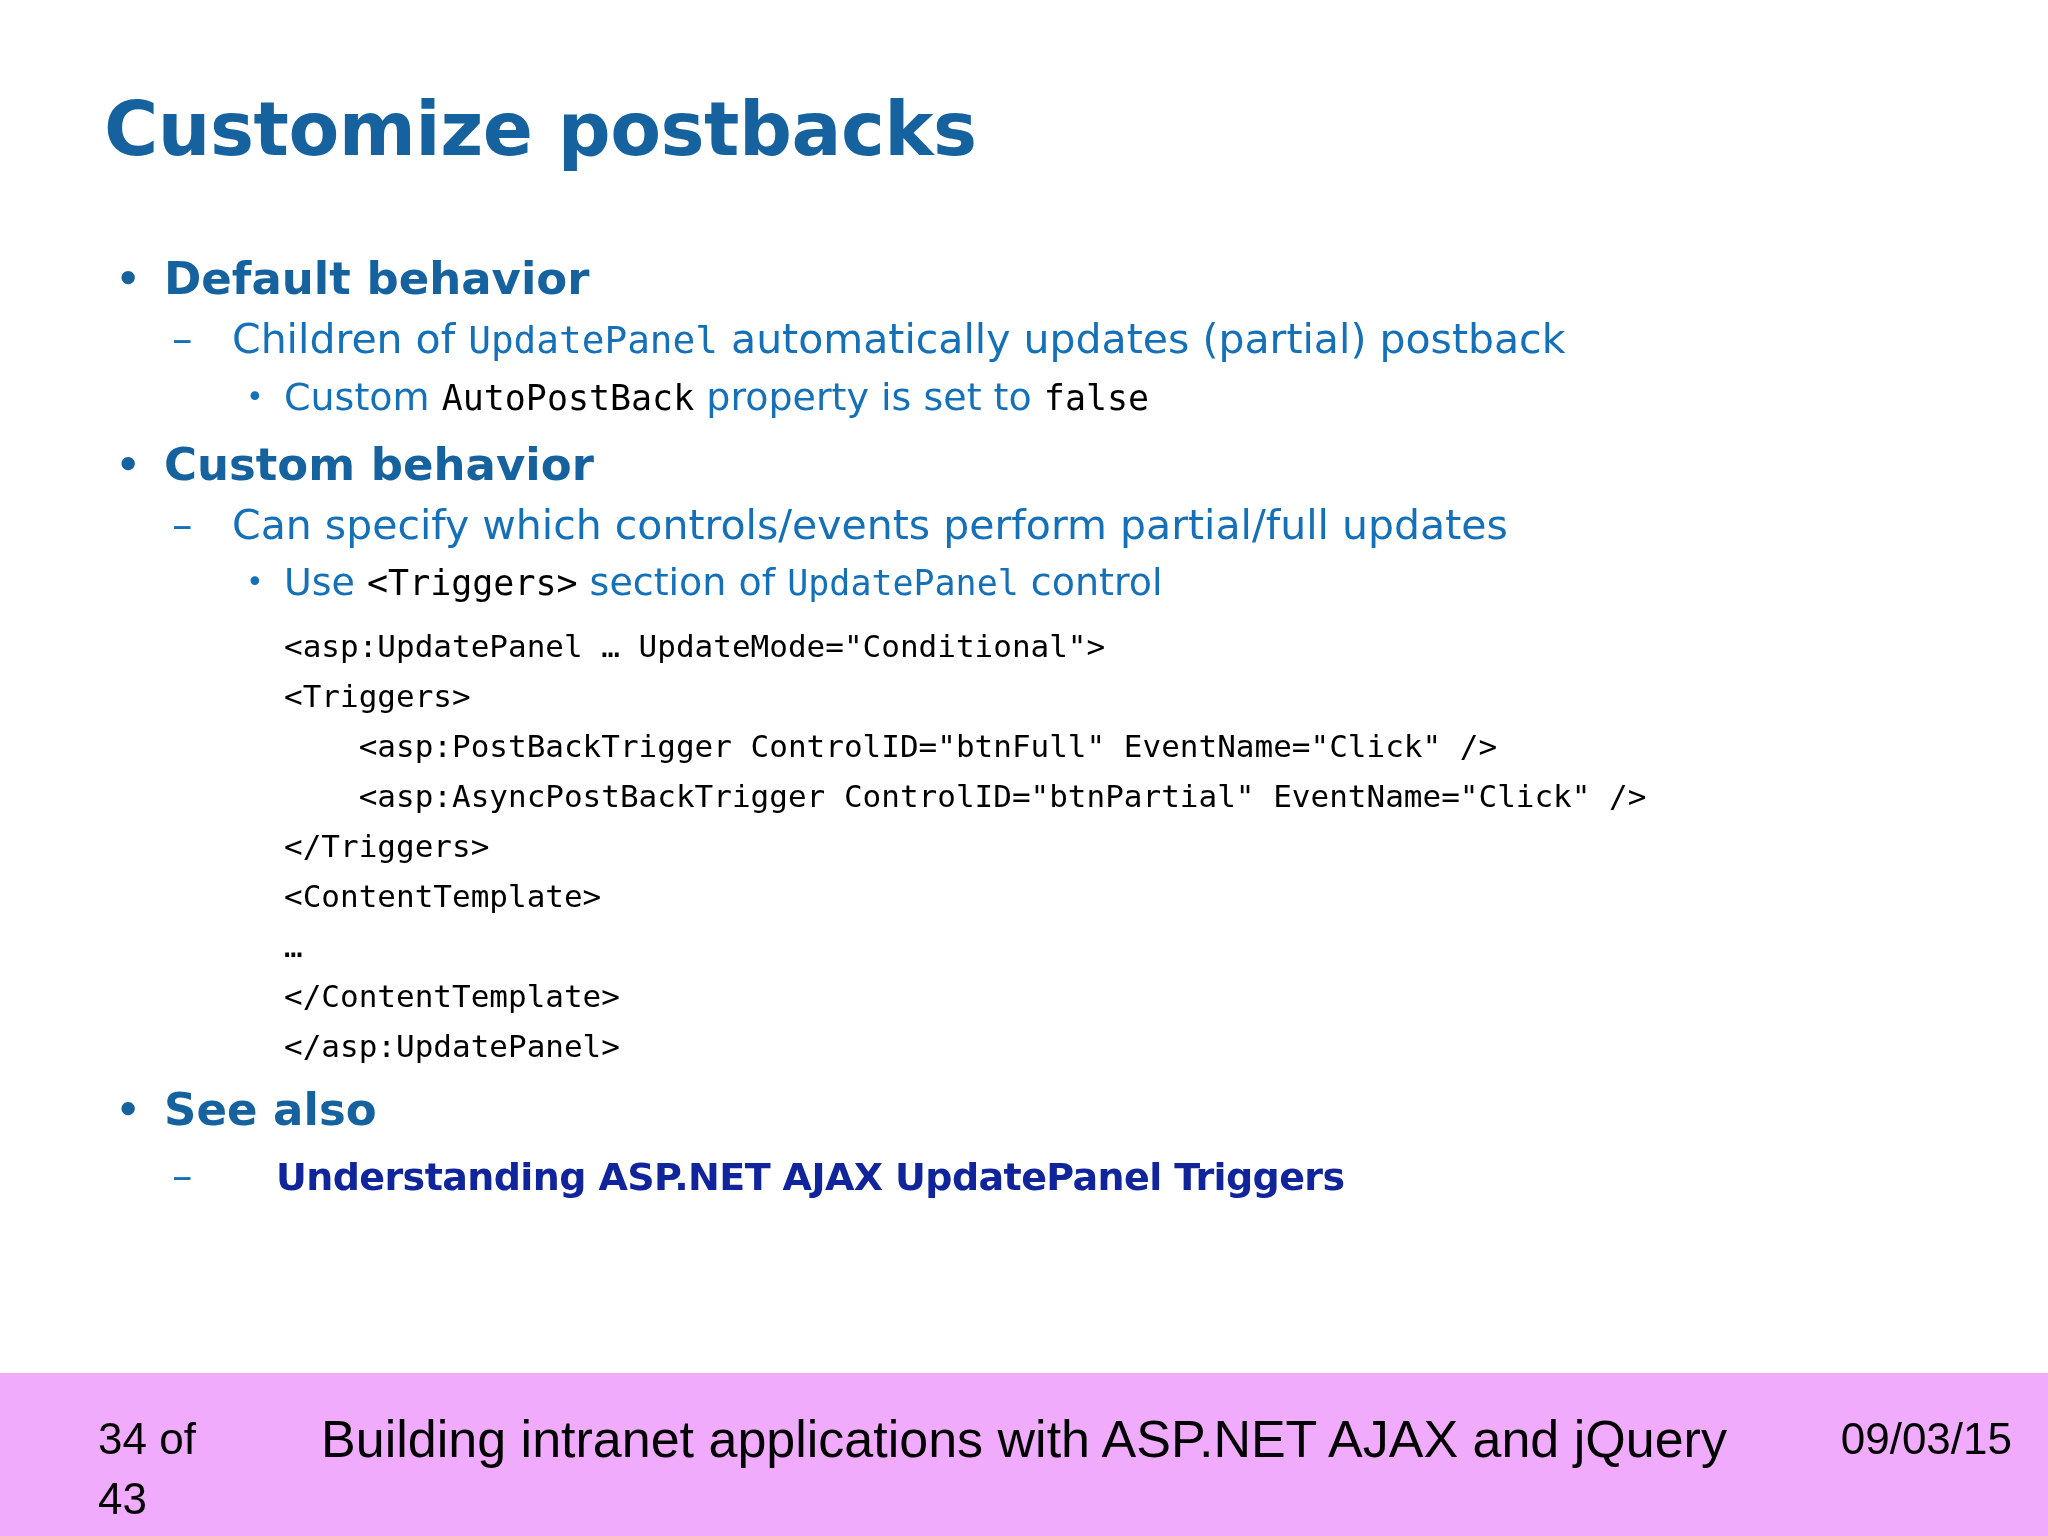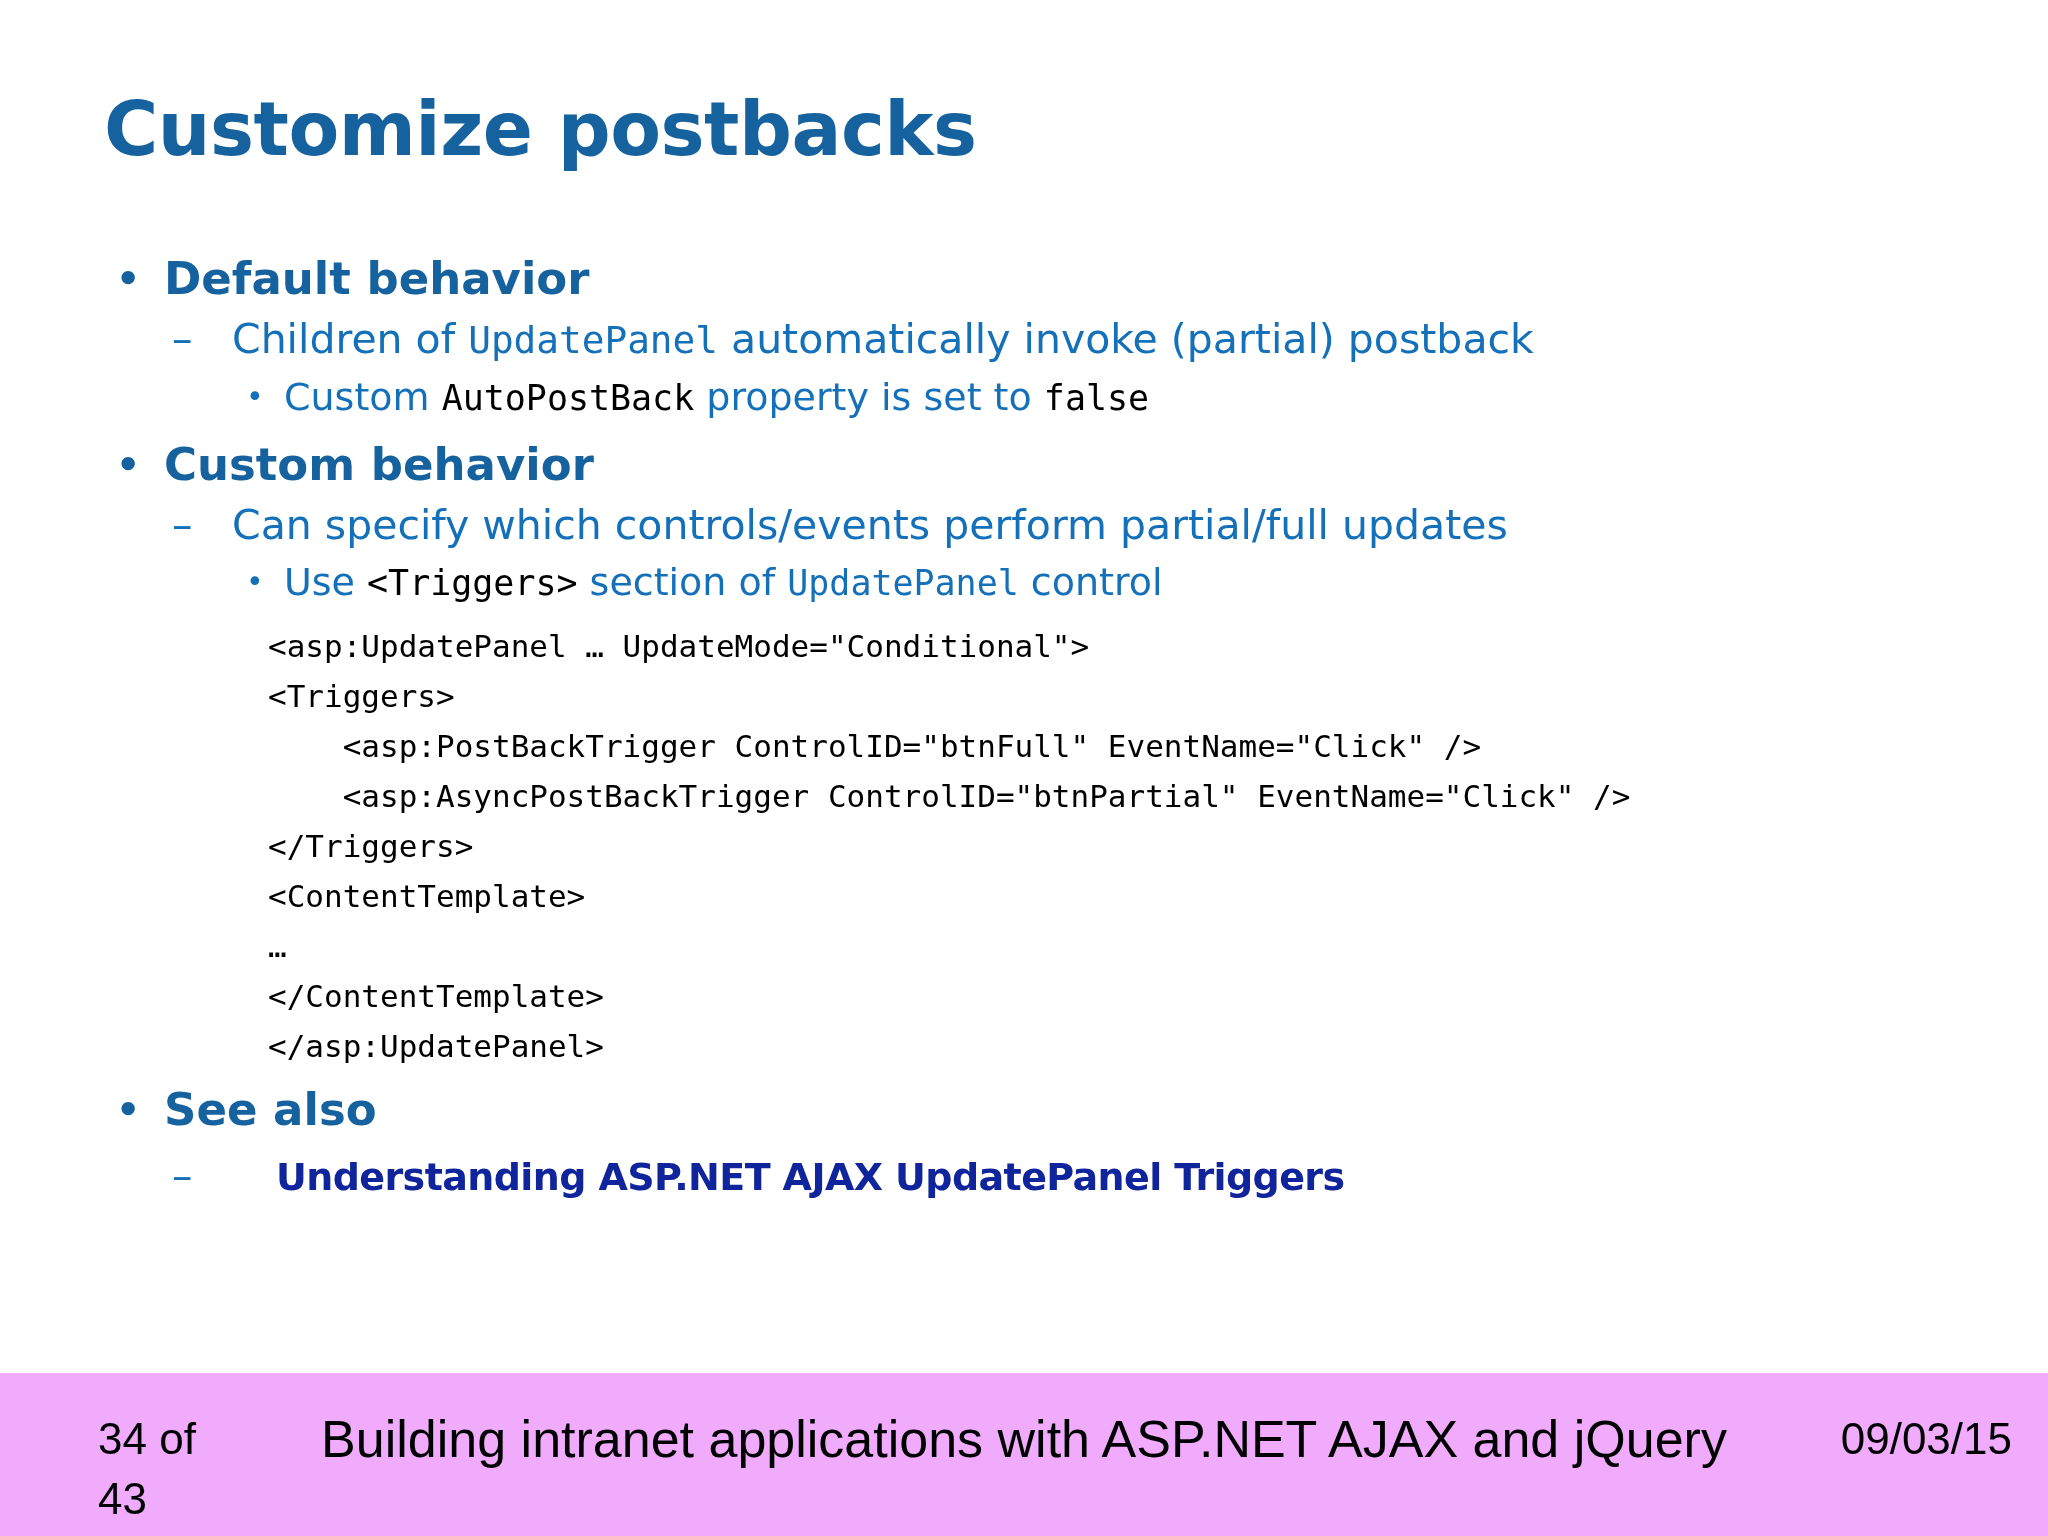--- a/index.html
+++ b/index.html
@@ -118,21 +118,21 @@
 
   
   .codeblock {
     margin: 10px 0 0 268px;
     font-family: "DejaVu Sans Mono", monospace;
     font-size: 31px;
     line-height: 50px;
     color: #000000;
     white-space: pre;
   }
-  .codeblock .ln { display: block; }
+  .codeblock .ln { display: block; margin-left: 16px; }
 
   
   .lvl2.link-row {
     margin-top: 6px;
   }
   .seealso-link {
     font-family: "DejaVu Sans", sans-serif;
     font-weight: bold;
     font-size: 38px;
     letter-spacing: -0.6px;
@@ -196,21 +196,21 @@
 
   <div class="body">
 
     <div class="lvl1">
       <span class="bul">•</span>
       <span>Default behavior</span>
     </div>
 
     <div class="lvl2">
       <span class="bul">–</span>
-      <span>Children of </span><span class="mono-blue">UpdatePanel</span><span> automatically invoke (partial) postback</span>
+      <span>Children of </span><span class="mono-blue">UpdatePanel</span><span> automatically updates (partial) postback</span>
     </div>
 
     <div class="lvl3">
       <span class="bul">•</span>
       <span>Custom </span><span class="mono-black">AutoPostBack</span><span> property is set to </span><span class="mono-black">false</span>
     </div>
 
     <div class="gap-sm"></div>
 
     <div class="lvl1">

